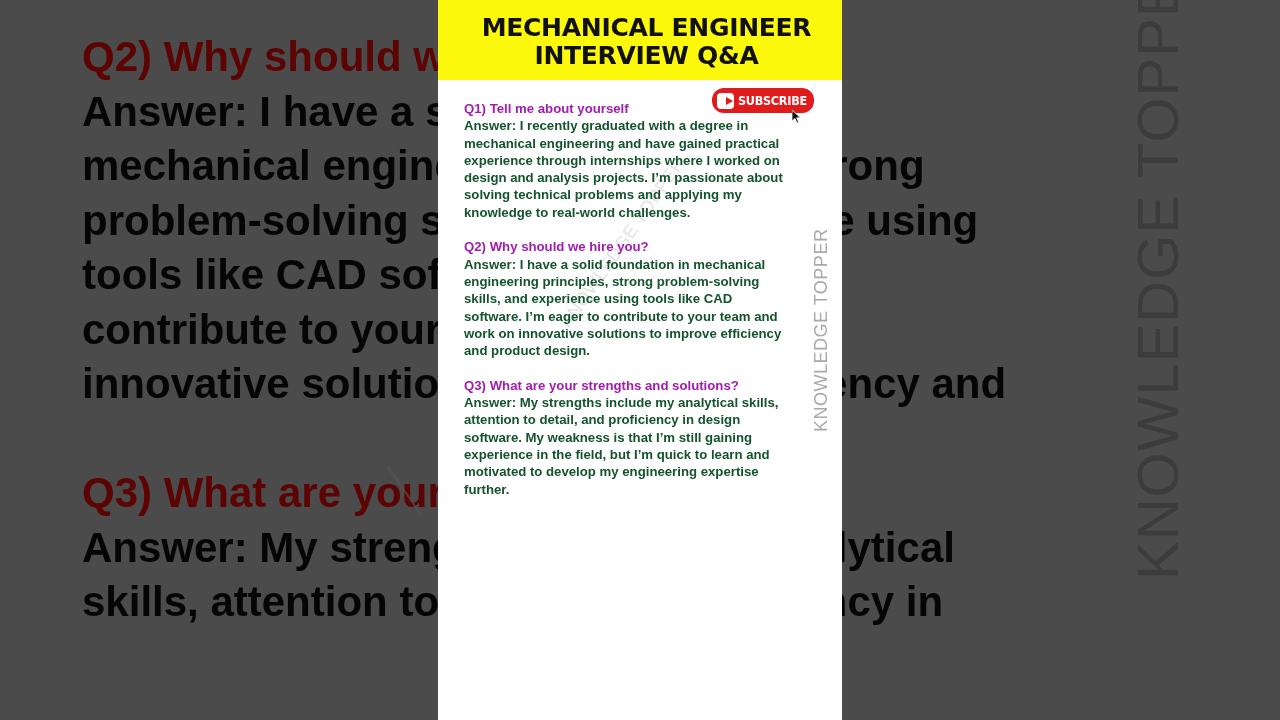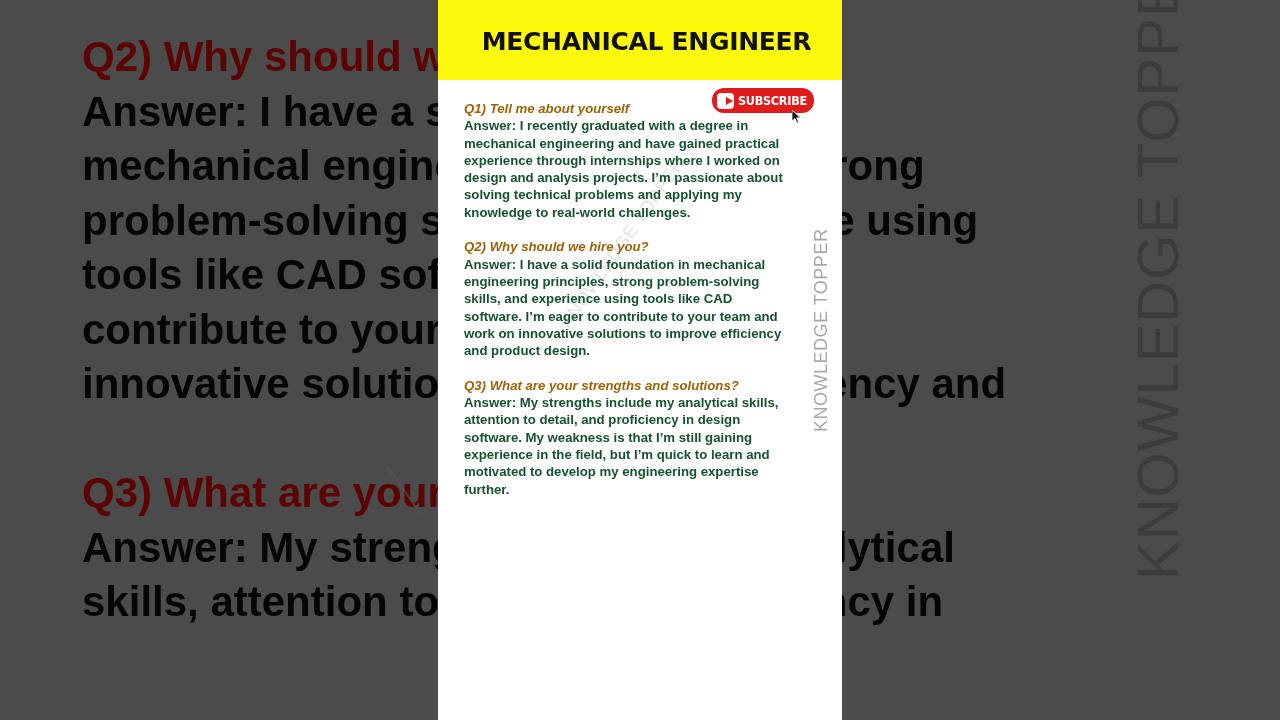--- a/index.html
+++ b/index.html
@@ -14,21 +14,21 @@
   .bg-watermark { position: absolute; left: 1124px; top: 580px; transform-origin: 0 0; transform: rotate(-90deg); font-size: 58px; color: #3c3c3c; letter-spacing: 1px; white-space: nowrap; font-weight: normal; }
   .bg-diag { position: absolute; left: 400px; top: 450px; width: 40px; height: 60px; border-left: 2px solid #565656; transform: rotate(-35deg); opacity: .6; }
 
   
   .card { position: absolute; left: 438px; top: 0; width: 404px; height: 720px; background: #ffffff; overflow: hidden; }
   .header { height: 80px; background: #fdf90c; display: flex; flex-direction: column; align-items: center; justify-content: center; padding-top: 4px; }
   .header-line { font-family: "DejaVu Sans", sans-serif; font-weight: bold; font-size: 25px; line-height: 28px; color: #111; letter-spacing: -0.3px; margin-left: 13px; }
 
   .content { position: absolute; left: 26px; top: 100px; width: 320px; font-weight: bold; font-size: 13.2px; line-height: 17.3px; color: #141414; }
   .qa { margin-bottom: 17.3px; }
-  .question { color: #a16207; font-style: italic; }
+  .question { color: #a21caf; }
   .answer { color: #14532d; }
 
   .subscribe { position: absolute; left: 274px; top: 88px; width: 102px; height: 25px; background: #e01b1b; border-radius: 12px; display: flex; align-items: center; padding-left: 5px; }
   .yt-icon { width: 24px; height: 16px; background: #fff; border-radius: 4px; position: relative; }
   .yt-icon::after { content: ""; position: absolute; left: 9px; top: 4px; border-left: 7px solid #e01b1b; border-top: 4px solid transparent; border-bottom: 4px solid transparent; }
   .subscribe-label { color: #fff; font-weight: bold; font-size: 12.5px; margin-left: 4px; letter-spacing: -0.3px; font-family: "DejaVu Sans", sans-serif; transform: scaleX(0.9); transform-origin: left center; }
   .cursor { position: absolute; left: 354px; top: 110px; width: 10px; height: 14px; }
 
   .side-watermark { position: absolute; left: 373px; top: 432px; transform-origin: 0 0; transform: rotate(-90deg); font-size: 18px; color: #a9a9a9; white-space: nowrap; letter-spacing: 0.5px; }
   .diag-watermark { position: absolute; left: 118px; top: 320px; transform-origin: 0 0; transform: rotate(-55deg); font-size: 18px; color: #e3e3e3; white-space: nowrap; letter-spacing: 0.5px; }
@@ -50,20 +50,21 @@
     <div>Answer: My strengths include my analytical</div>
     <div>skills, attention to detail, and proficiency in</div>
   </div>
   <div class="bg-diag"></div>
   <div class="bg-watermark">KNOWLEDGE TOPPER</div>
 </div>
 
 <div class="card">
   <div class="header">
     <div class="header-line">MECHANICAL ENGINEER</div>
+    <div class="header-line">INTERVIEW Q&amp;A</div>
   </div>
 
   <div class="diag-watermark">KNOWLEDGE TOPPER</div>
 
   <div class="content">
     <div class="qa">
       <div class="question">Q1) Tell me about yourself</div>
       <div class="answer">Answer: I recently graduated with a degree in mechanical engineering and have gained practical experience through internships where I worked on design and analysis projects. I’m passionate about solving technical problems and applying my knowledge to real-world challenges.</div>
     </div>
     <div class="qa">

